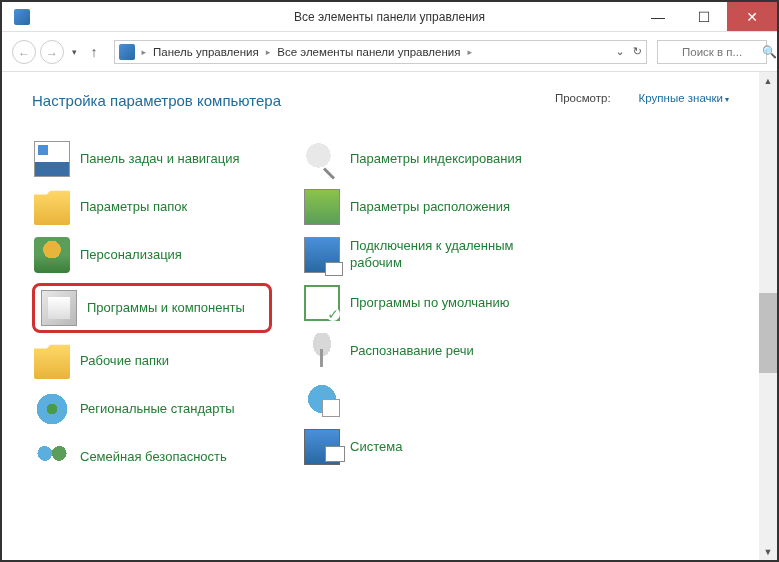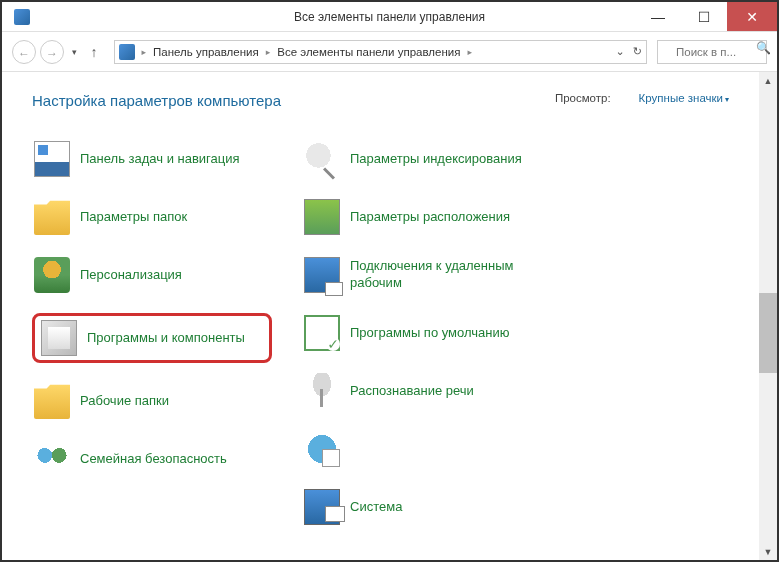--- a/index.html
+++ b/index.html
@@ -16,40 +16,40 @@
 .toolbar { height: 40px; display: flex; align-items: center; padding: 0 10px; gap: 4px; border-bottom: 1px solid #e0e0e0; }
 .nav-btn { width: 24px; height: 24px; border: 1px solid #ccc; border-radius: 50%; display: flex; align-items: center; justify-content: center; font-size: 12px; color: #999; cursor: pointer; }
 .nav-dropdown { font-size: 9px; color: #555; padding: 0 4px; cursor: pointer; }
 .nav-up { font-size: 14px; color: #555; padding: 0 6px; cursor: pointer; }
 .address-bar { flex: 1; height: 24px; border: 1px solid #ccc; display: flex; align-items: center; padding: 0 4px; gap: 4px; margin: 0 6px; }
 .address-icon { width: 16px; height: 16px; background: linear-gradient(135deg, #4a90d9, #2968a3); border-radius: 2px; }
 .crumb { color: #333; font-size: 11.5px; cursor: pointer; }
 .crumb-sep { font-size: 9px; color: #888; padding: 0 3px; }
 .addr-controls { margin-left: auto; display: flex; gap: 8px; align-items: center; }
 .addr-ctrl { color: #555; font-size: 11px; cursor: pointer; }
-.search-box { width: 110px; height: 24px; border: 1px solid #ccc; display: flex; padding: 0 18px; }
+.search-box { width: 110px; height: 24px; border: 1px solid #ccc; display: flex; align-items: center; padding: 0 24px; }
 .search-box input { border: none; outline: none; width: 80px; font-size: 11.5px; color: #888; }
 .search-icon { margin-left: auto; color: #555; font-size: 12px; }
 
 .content-area { position: relative; height: calc(100% - 70px); display: flex; }
 .main-content { flex: 1; padding: 20px 30px; overflow: hidden; }
 .scrollbar { width: 18px; height: 100%; background: #f0f0f0; display: flex; flex-direction: column; }
 .scroll-btn { height: 17px; display: flex; align-items: center; justify-content: center; font-size: 9px; color: #555; cursor: pointer; }
 .scroll-track { flex: 1; position: relative; }
 .scroll-thumb { position: absolute; top: 45%; width: 100%; height: 80px; background: #c0c0c0; cursor: pointer; }
 
 .header-row { display: flex; align-items: flex-start; margin-bottom: 30px; }
 .page-heading { color: #1e6b9e; font-size: 15px; font-weight: normal; }
 .view-section { margin-left: auto; display: flex; align-items: center; gap: 28px; font-size: 11.5px; }
 .view-label { color: #444; }
 .view-value { color: #1e6b9e; cursor: pointer; }
 .view-arrow { font-size: 8px; color: #1e6b9e; margin-left: 2px; }
 
 .items-grid { display: flex; gap: 30px; }
-.items-col { display: flex; flex-direction: column; gap: 18px; width: 240px; }
+.items-col { display: flex; flex-direction: column; gap: 8px; width: 240px; }
 .cp-item { display: flex; align-items: center; gap: 10px; cursor: pointer; padding: 2px; }
 .cp-item.highlighted { border: 3px solid #d03030; border-radius: 8px; padding: 4px 6px; }
 .cp-icon { width: 36px; height: 36px; flex-shrink: 0; position: relative; }
 .cp-label { color: #1e7e34; font-size: 13px; line-height: 1.3; }
 
 
 .ico-taskbar { background: linear-gradient(#fff 0%, #fff 60%, #3a6ea5 60%, #3a6ea5 100%); border: 1px solid #999; }
 .ico-taskbar::before { content:""; position:absolute; top:3px; left:3px; width:10px; height:10px; background:#4a90d9; }
 .ico-folder { background: linear-gradient(#ffd96b, #e8b43a); border-radius: 2px; clip-path: polygon(0 15%, 35% 15%, 45% 5%, 100% 5%, 100% 100%, 0 100%); }
 .ico-person { background: radial-gradient(circle at 50% 35%, #e8b43a 30%, transparent 30%), linear-gradient(#5a9e5a 50%, #3a7e3a); border-radius: 4px; }
@@ -137,20 +137,24 @@
         </div>
         <div class="cp-item highlighted">
           <div class="cp-icon ico-programs"></div>
           <div class="cp-label">Программы и компоненты</div>
         </div>
         <div class="cp-item">
           <div class="cp-icon ico-folderwork"></div>
           <div class="cp-label">Рабочие папки</div>
         </div>
         <div class="cp-item">
+          <div class="cp-icon ico-globe"></div>
+          <div class="cp-label">Региональные стандарты</div>
+        </div>
+        <div class="cp-item">
           <div class="cp-icon ico-family"></div>
           <div class="cp-label">Семейная безопасность</div>
         </div>
       </div>
 
       <div class="items-col">
         <div class="cp-item">
           <div class="cp-icon ico-index"></div>
           <div class="cp-label">Параметры индексирования</div>
         </div>

